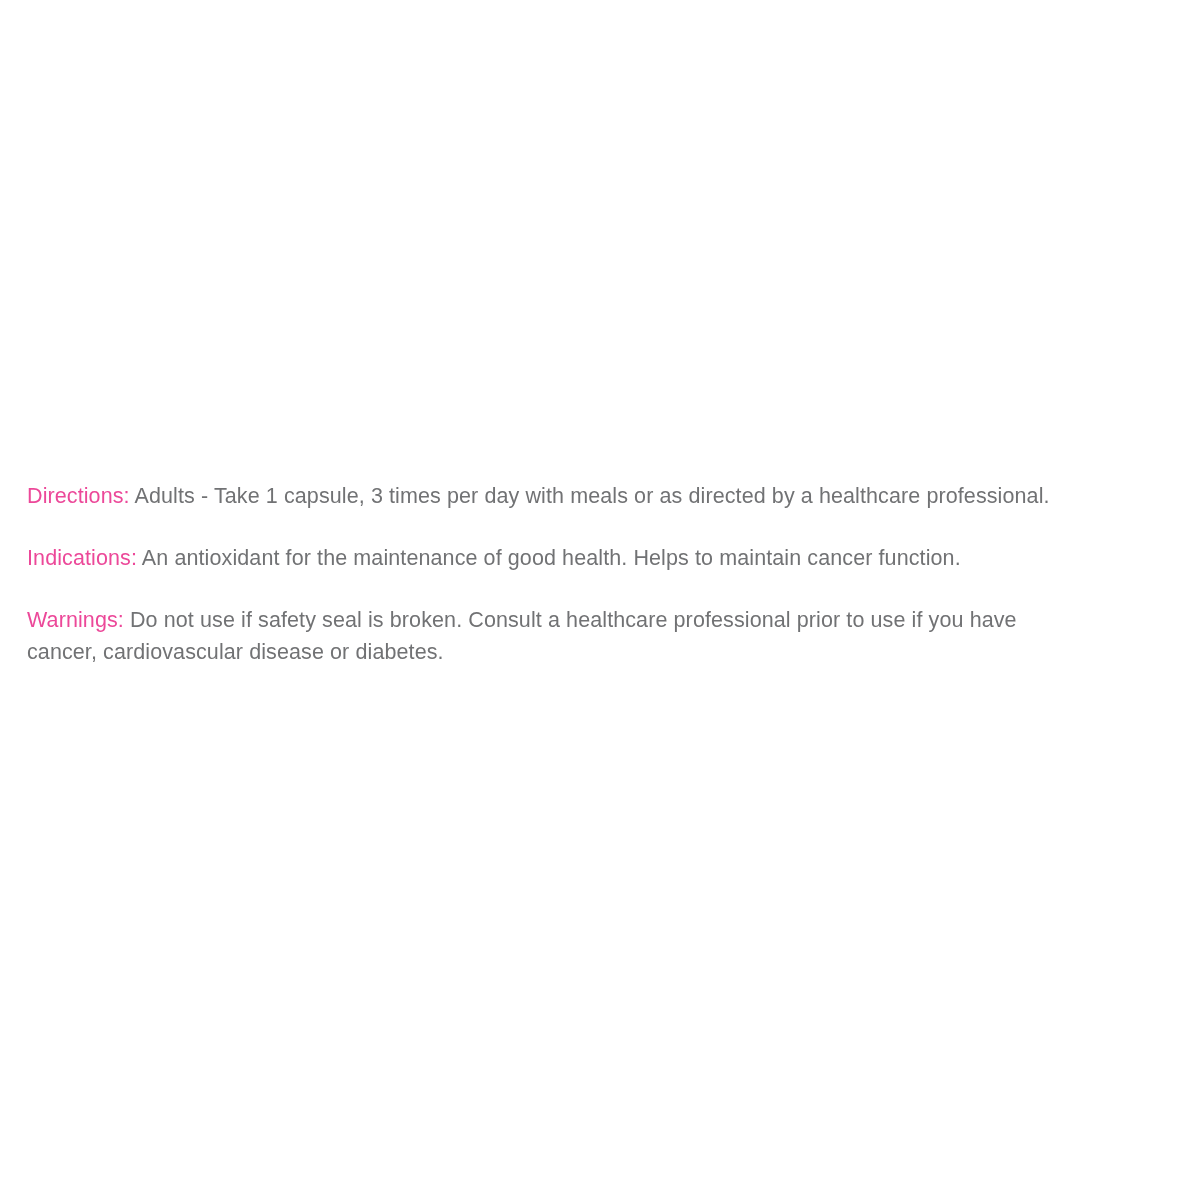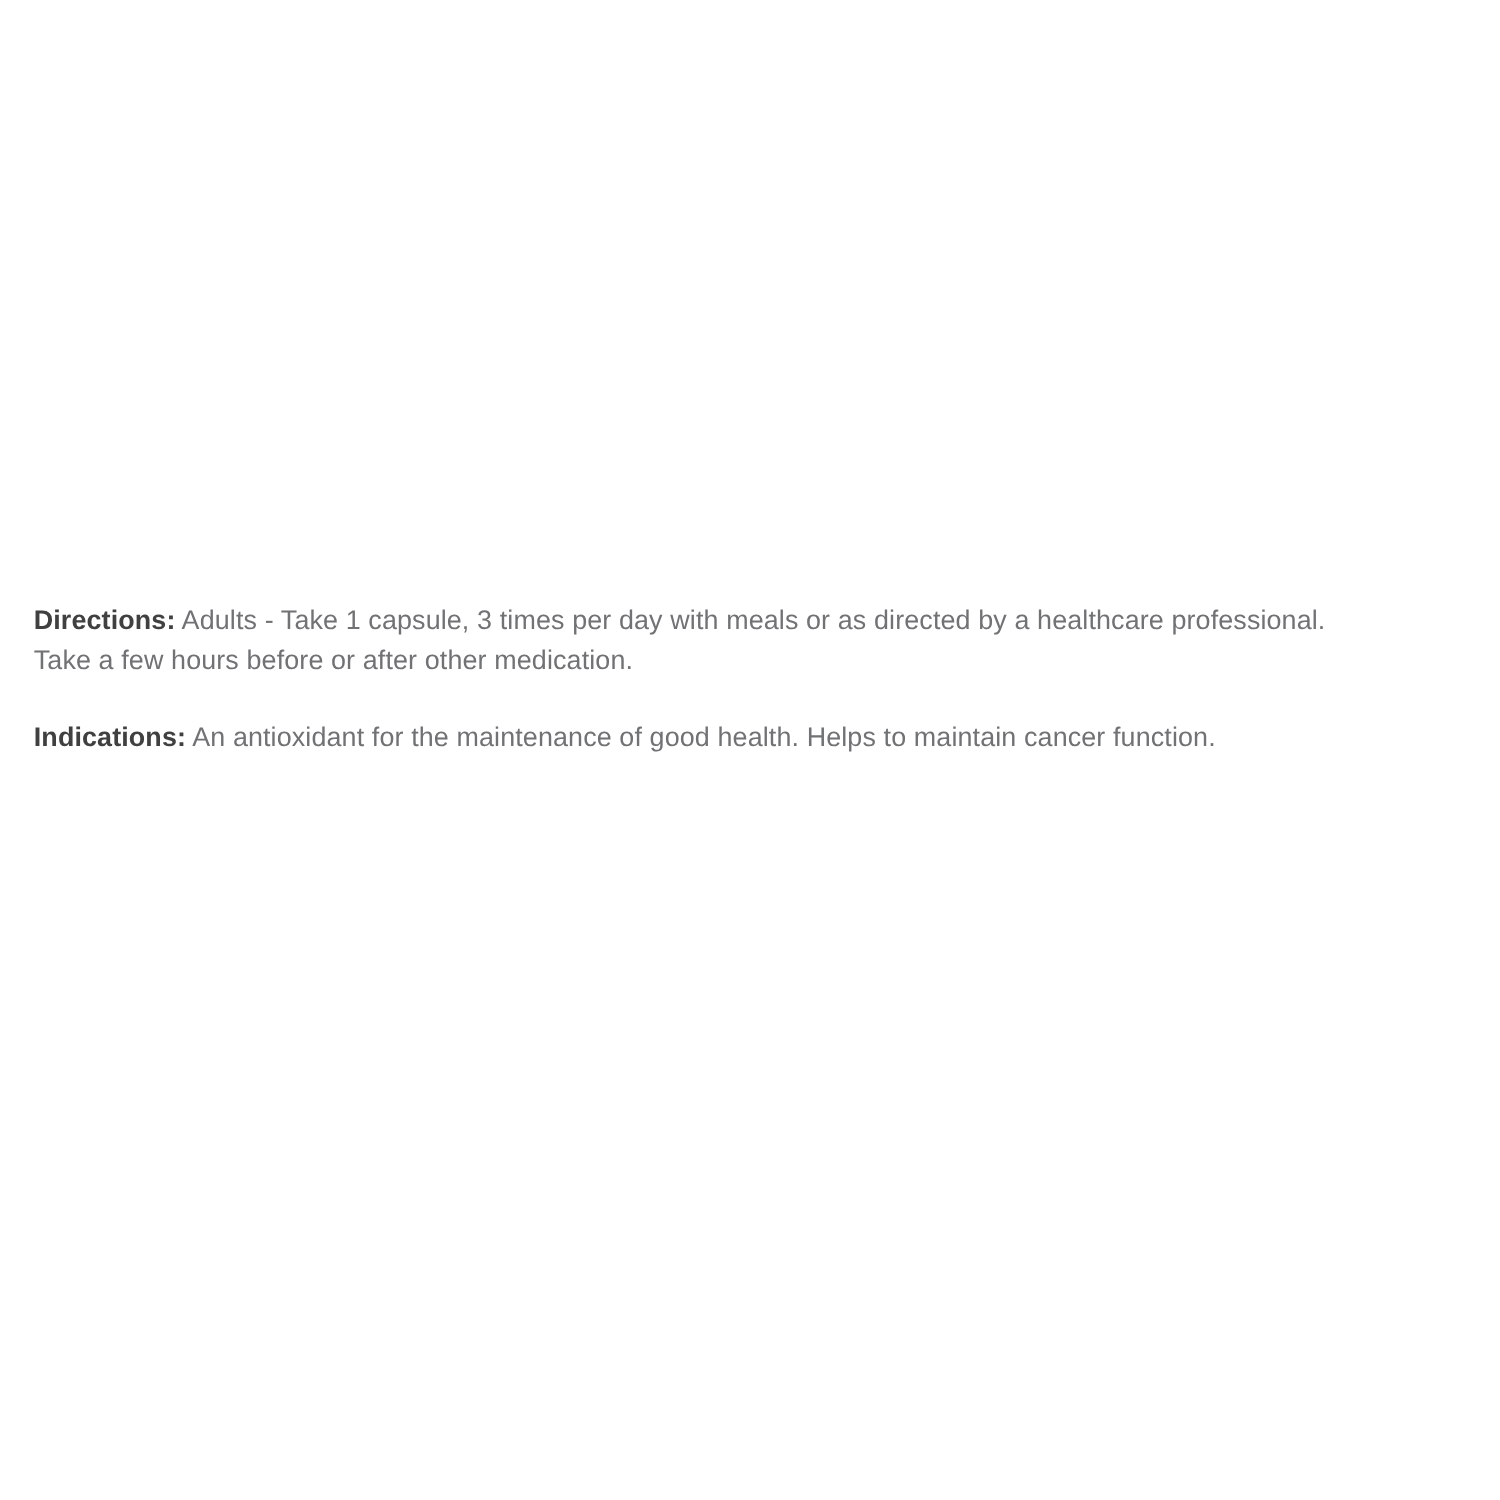--- a/index.html
+++ b/index.html
@@ -29,29 +29,30 @@
   }
   .description-block p {
     margin: 0 0 30px 0;
     padding: 0;
     white-space: nowrap; 
   }
   .description-block p:last-child {
     margin-bottom: 0;
   }
   .section-label {
-    font-weight: 700;
-    color: #404040;
+    font-weight: 400;
+    color: #ec4899;
   }
 </style>
 </head>
 <body>
 
 <div class="canvas">
   <div class="description-block">
 
-    <p><strong class="section-label">Directions:</strong> <span>Adults - Take 1 capsule, 3 times per day with meals or as directed by a healthcare professional.</span><br><span>Take a few hours before or after other medication.</span></p>
+    <p><strong class="section-label">Directions:</strong> <span>Adults - Take 1 capsule, 3 times per day with meals or as directed by a healthcare professional.</span><br></p>
 
     <p><strong class="section-label">Indications:</strong> <span>An antioxidant for the maintenance of good health. Helps to maintain cancer function.</span></p>
 
+    <p><strong class="section-label">Warnings:</strong> <span>Do not use if safety seal is broken. Consult a healthcare professional prior to use if you have</span><br><span>cancer, cardiovascular disease or diabetes.</span></p>
 
   </div>
 </div>
 
 </body></html>

